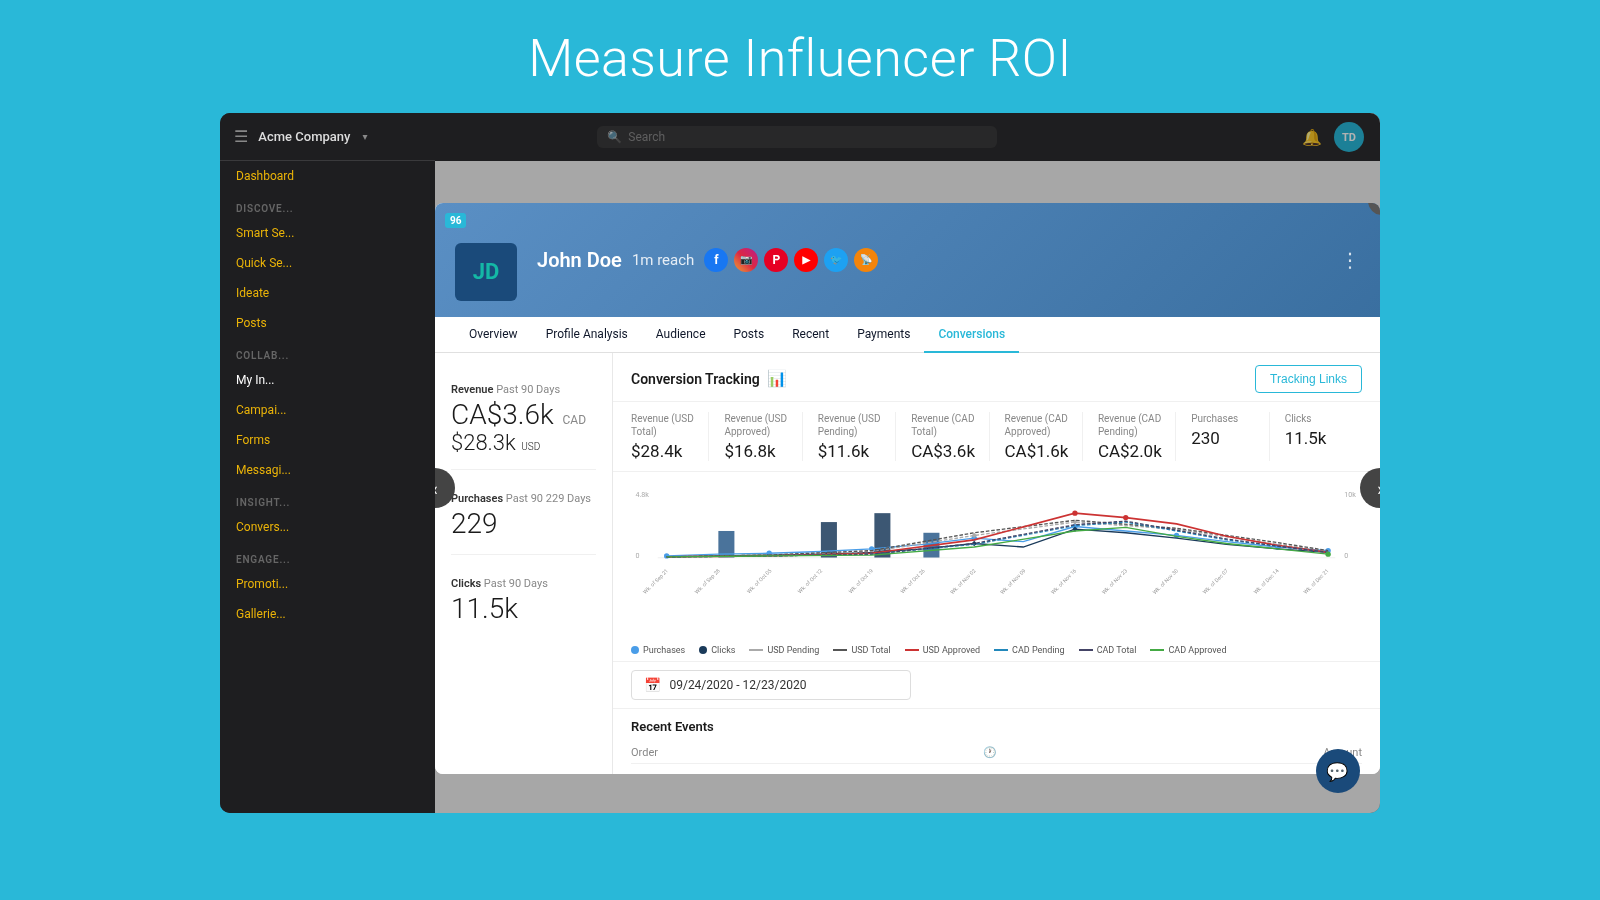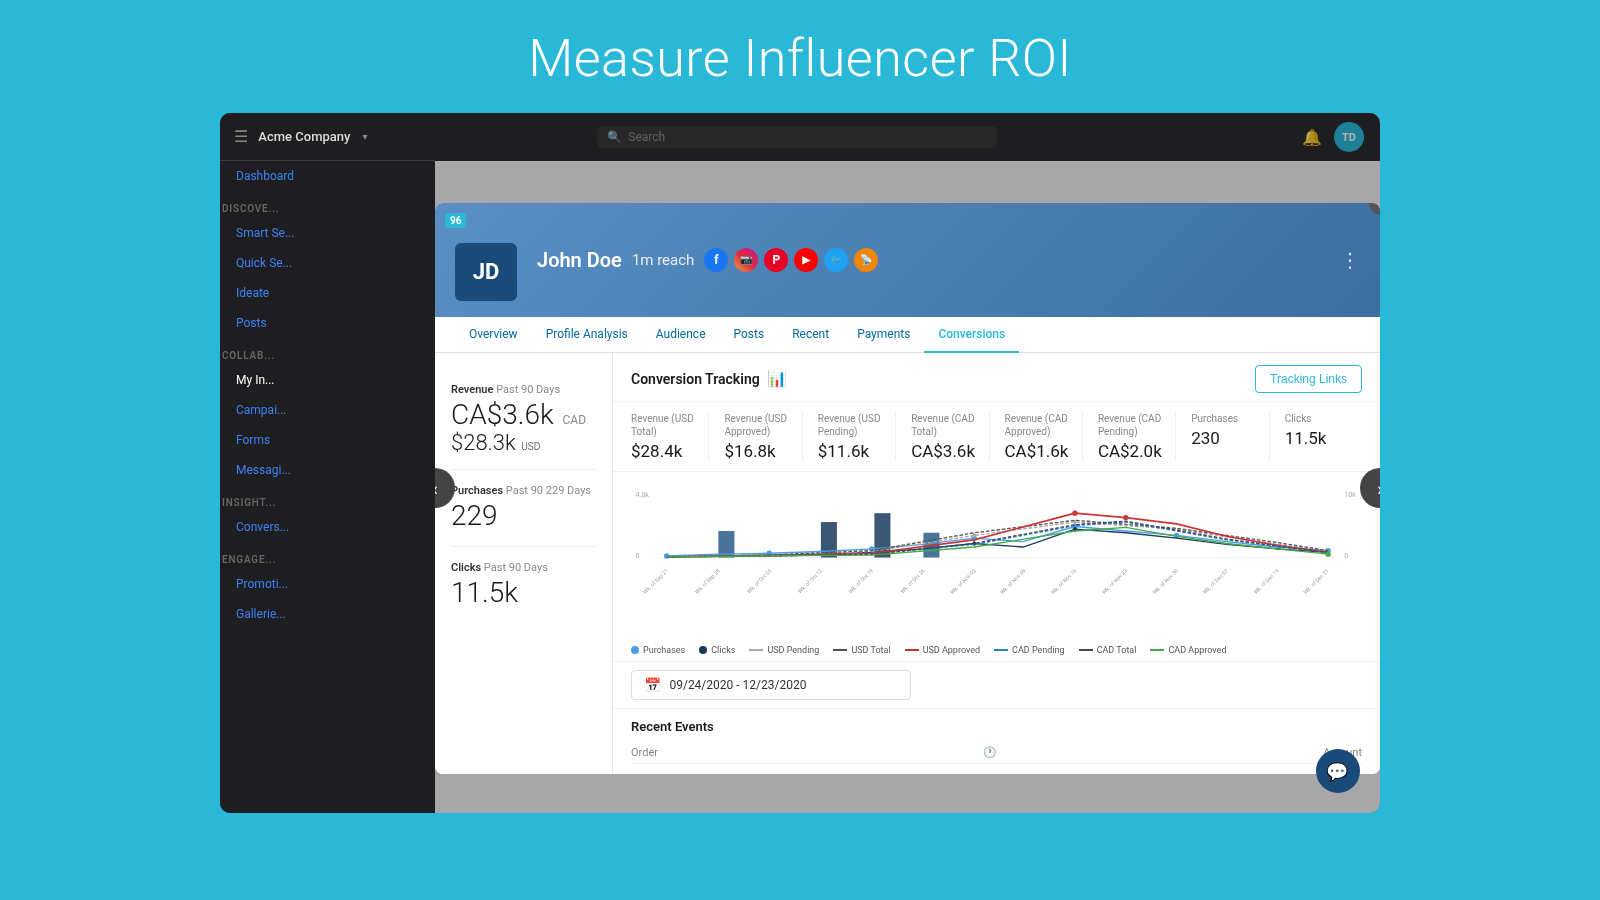--- a/index.html
+++ b/index.html
@@ -53,26 +53,26 @@
       gap: 10px;
       border-bottom: 1px solid #3a3a3c;
     }
 
     .hamburger-icon { color: #888; font-size: 16px; }
     .company-name { color: #ddd; font-size: 13px; font-weight: 500; }
     .dropdown-arrow { color: #888; font-size: 10px; margin-left: 2px; }
 
     .sidebar-item {
       padding: 8px 16px;
-      color: #3b82f6;
+      color: #eab308;
       font-size: 12px;
       cursor: pointer;
     }
     .sidebar-section-label {
-      padding: 12px 2px 4px;
+      padding: 12px 16px 4px;
       color: #666;
       font-size: 10px;
       font-weight: 600;
       text-transform: uppercase;
       letter-spacing: 0.8px;
     }
     .sidebar-item.active { color: #fff; }
 
     
     .main-area {
@@ -179,21 +179,21 @@
       font-weight: 700;
       padding: 2px 5px;
       border-radius: 3px;
     }
 
     .avatar-large {
       width: 62px; height: 58px;
       background: #1a4a7a;
       border-radius: 6px;
       display: flex; align-items: center; justify-content: center;
-      color: #ffffff; font-size: 22px; font-weight: 700;
+      color: #14b8a6; font-size: 22px; font-weight: 700;
       margin-top: 24px;
     }
 
     .influencer-name-row {
       display: flex;
       align-items: center;
       gap: 10px;
       flex: 1;
     }
 
@@ -242,21 +242,21 @@
     .tabs-bar {
       display: flex;
       border-bottom: 1px solid #e0e0e0;
       padding: 0 20px;
       background: white;
     }
 
     .tab-item {
       padding: 10px 14px;
       font-size: 12px;
-      color: #0369a1;
+      color: #0f172a;
       cursor: pointer;
       border-bottom: 2px solid transparent;
       margin-bottom: -1px;
     }
     .tab-item.active {
       color: #29b8d8;
       border-bottom-color: #29b8d8;
       font-weight: 500;
     }
 
@@ -268,21 +268,21 @@
     }
 
     
     .stats-panel {
       width: 178px;
       flex-shrink: 0;
       border-right: 1px solid #e8e8e8;
       padding: 16px;
       display: flex;
       flex-direction: column;
-      gap: 0;
+      gap: 8px;
       background: white;
       overflow-y: auto;
     }
 
     .stat-block {
       padding: 14px 0;
       border-bottom: 1px solid #f0f0f0;
     }
     .stat-block:last-child { border-bottom: none; }
 

